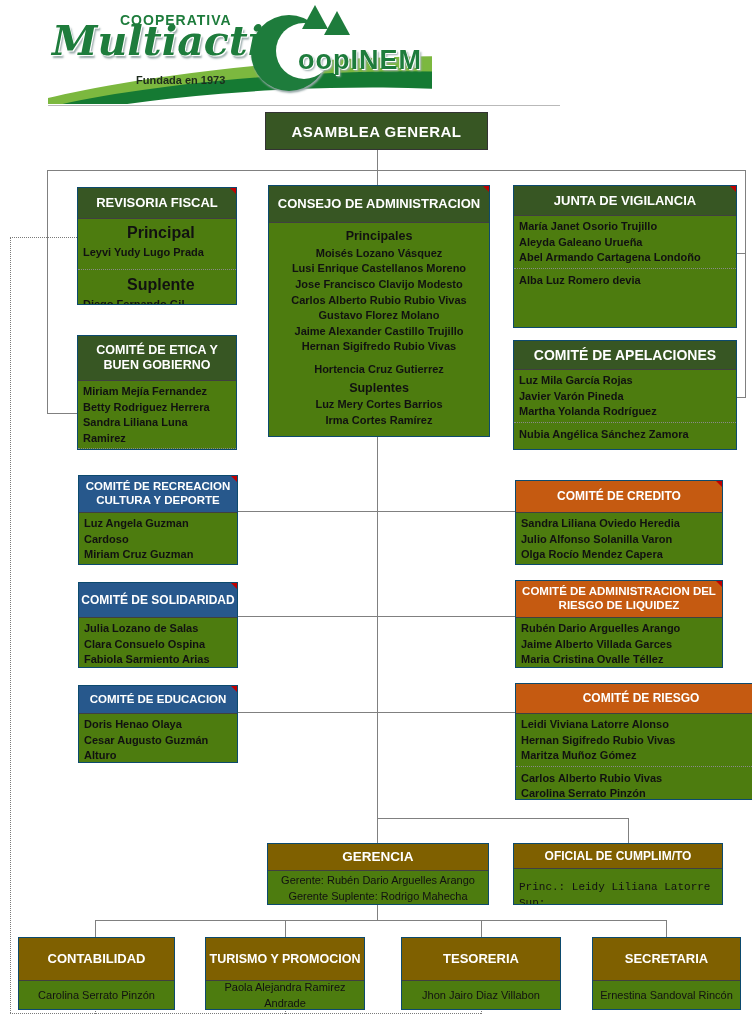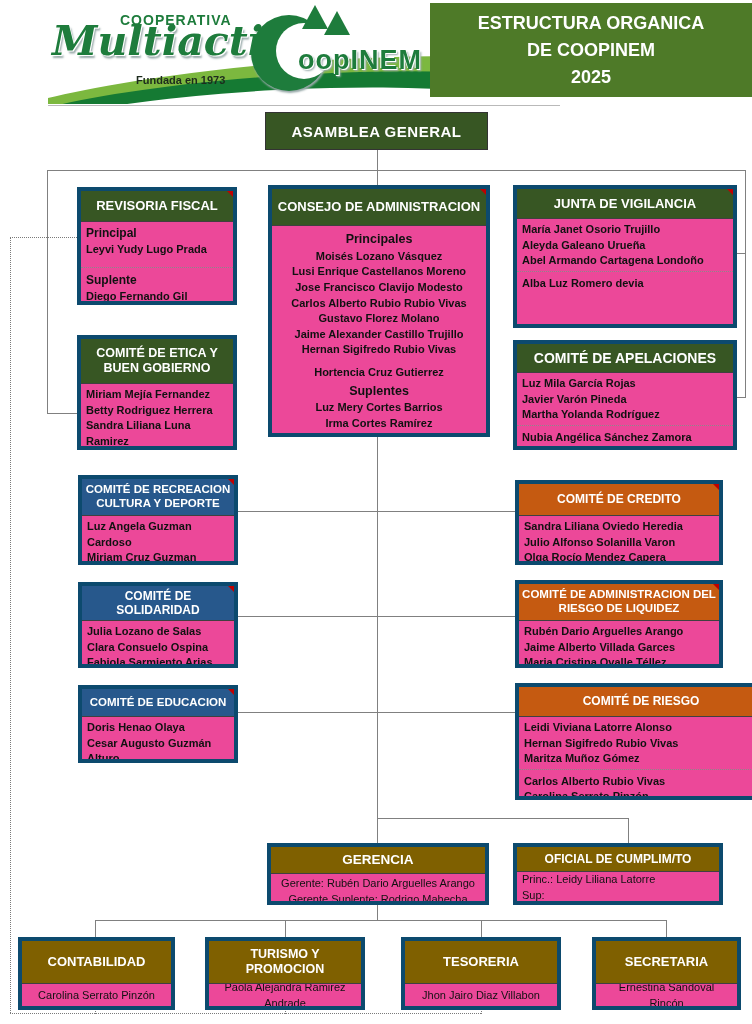--- a/index.html
+++ b/index.html
@@ -27,34 +27,34 @@
   .w2{left:-80px;bottom:-44px;width:620px;height:88px;background:#fff;transform:rotate(-5deg);}
   .w3{left:-70px;bottom:-40px;width:600px;height:80px;background:#7CB83F;transform:rotate(-5deg);}
   .w4{left:-60px;bottom:-52px;width:580px;height:80px;background:#157A33;transform:rotate(-4deg);}
   .w5{left:-50px;bottom:-66px;width:560px;height:80px;background:#fff;transform:rotate(-3deg);}
   #title-box{position:absolute;left:430px;top:3px;width:322px;height:94px;
         background:var(--title-green,#4E7A28);color:#fff;font-weight:bold;font-size:18px;
         display:flex;flex-direction:column;align-items:center;justify-content:center;line-height:1.5;}
   #header-underline{position:absolute;left:48px;top:105px;width:512px;height:1px;background:#b9b9b9;}
 
   
-  .box{position:absolute;border:4px solid #0c4a6e;background:#ec4899;display:flex;flex-direction:column;
+  .box{position:absolute;border:1px solid #0c4a6e;background:#4d7c0f;display:flex;flex-direction:column;
        box-sizing:border-box;}
   .hdr{position:relative;color:#fff;font-weight:bold;display:flex;align-items:center;justify-content:center;
        text-align:center;border-bottom:1px solid #404040;font-size:12px;line-height:1.2;padding:1px 2px;
        box-sizing:border-box;flex:0 0 auto;}
   .green{background:var(--dark-green,#375623);}
   .blue{background:var(--blue,#27588C);}
   .orange{background:var(--orange,#C55A11);}
   .olive{background:var(--olive,#7F6000);}
   .mark{position:absolute;top:0;right:0;width:0;height:0;
         border-left:6px solid transparent;border-top:6px solid var(--marker-red,#C00000);}
   .body{flex:1 1 auto;padding:3px 0 2px 0;font-size:11px;font-weight:bold;color:#111;overflow:hidden;}
   .row{padding:0 5px;line-height:1.42;}
-  .row.label{font-size:12px;}
+  .row.label{font-size:16px;margin-left:44px;}
   .row.heading{text-align:center;font-size:12.5px;padding-top:2px;}
   .row.name-center{text-align:center;}
   .row.plain{font-weight:normal;}
   .row.plain-center{font-weight:normal;text-align:center;}
   .row.divider{border-top:1px dotted #8a8a8a;height:4px;padding:0;margin-top:2px;}
   .row.gap{height:7px;}
   #asamblea{position:absolute;left:265px;top:112px;width:223px;height:38px;
         background:var(--dark-green,#375623);border:1px solid #333;color:#fff;font-weight:bold;font-size:15px;
         display:flex;align-items:center;justify-content:center;box-sizing:border-box;letter-spacing:.5px;}
 
@@ -76,25 +76,20 @@
     <div class="wave w5"></div>
     <div class="multi">Multiactiva</div>
     <div class="coop-top">COOPERATIVA</div>
     <div class="fundada">Fundada en 1973</div>
     <div class="crescent">
       <div class="crescent-hole"></div>
     </div>
     <div class="tree" style="left:254px;top:2px;"></div>
     <div class="tree" style="left:276px;top:8px;"></div>
     <div class="coopinem">oopINEM</div>
-  </div>
-  <div id="title-box">
-    <div>ESTRUCTURA ORGANICA</div>
-    <div>DE COOPINEM</div>
-    <div>2025</div>
   </div>
   <div id="header-underline"></div>
 
   <div id="asamblea">ASAMBLEA GENERAL</div>
 
   <div class="ln" style="left:377px;top:150px;width:1px;height:20px;"></div>
   <div class="ln" style="left:47px;top:170px;width:699px;height:1px;"></div>
   <div class="ln" style="left:377px;top:170px;width:1px;height:15px;"></div>
   <div class="ln" style="left:47px;top:170px;width:1px;height:243px;"></div>
   <div class="ln" style="left:47px;top:413px;width:30px;height:1px;"></div>
@@ -278,21 +273,21 @@
     <div class="body" style="padding-top:2px;">
         <div class="row plain-center">Gerente: Rubén Dario Arguelles Arango</div>
         <div class="row plain-center">Gerente Suplente: Rodrigo Mahecha Sánchez</div>
       </div>
   </div>
 
   <div class="box" style="left:513px;top:843px;width:210px;height:62px;">
     <div class="hdr olive" style="height:25px;font-size:12px;">
       <span>OFICIAL DE CUMPLIM/TO</span>
     </div>
-    <div class="body" style="padding-top:0;">
+    <div class="body" style="padding-top:11px;font-family:Liberation Mono, monospace;">
         <div class="row plain">Princ.: Leidy Liliana Latorre</div>
         <div class="row plain">Sup:</div>
       </div>
   </div>
 
   <div class="box" style="left:18px;top:937px;width:157px;height:73px;">
     <div class="hdr olive" style="height:43px;font-size:13px;">
       <span>CONTABILIDAD</span>
     </div>
     <div class="body" style="display:flex;flex-direction:column;justify-content:center;">

